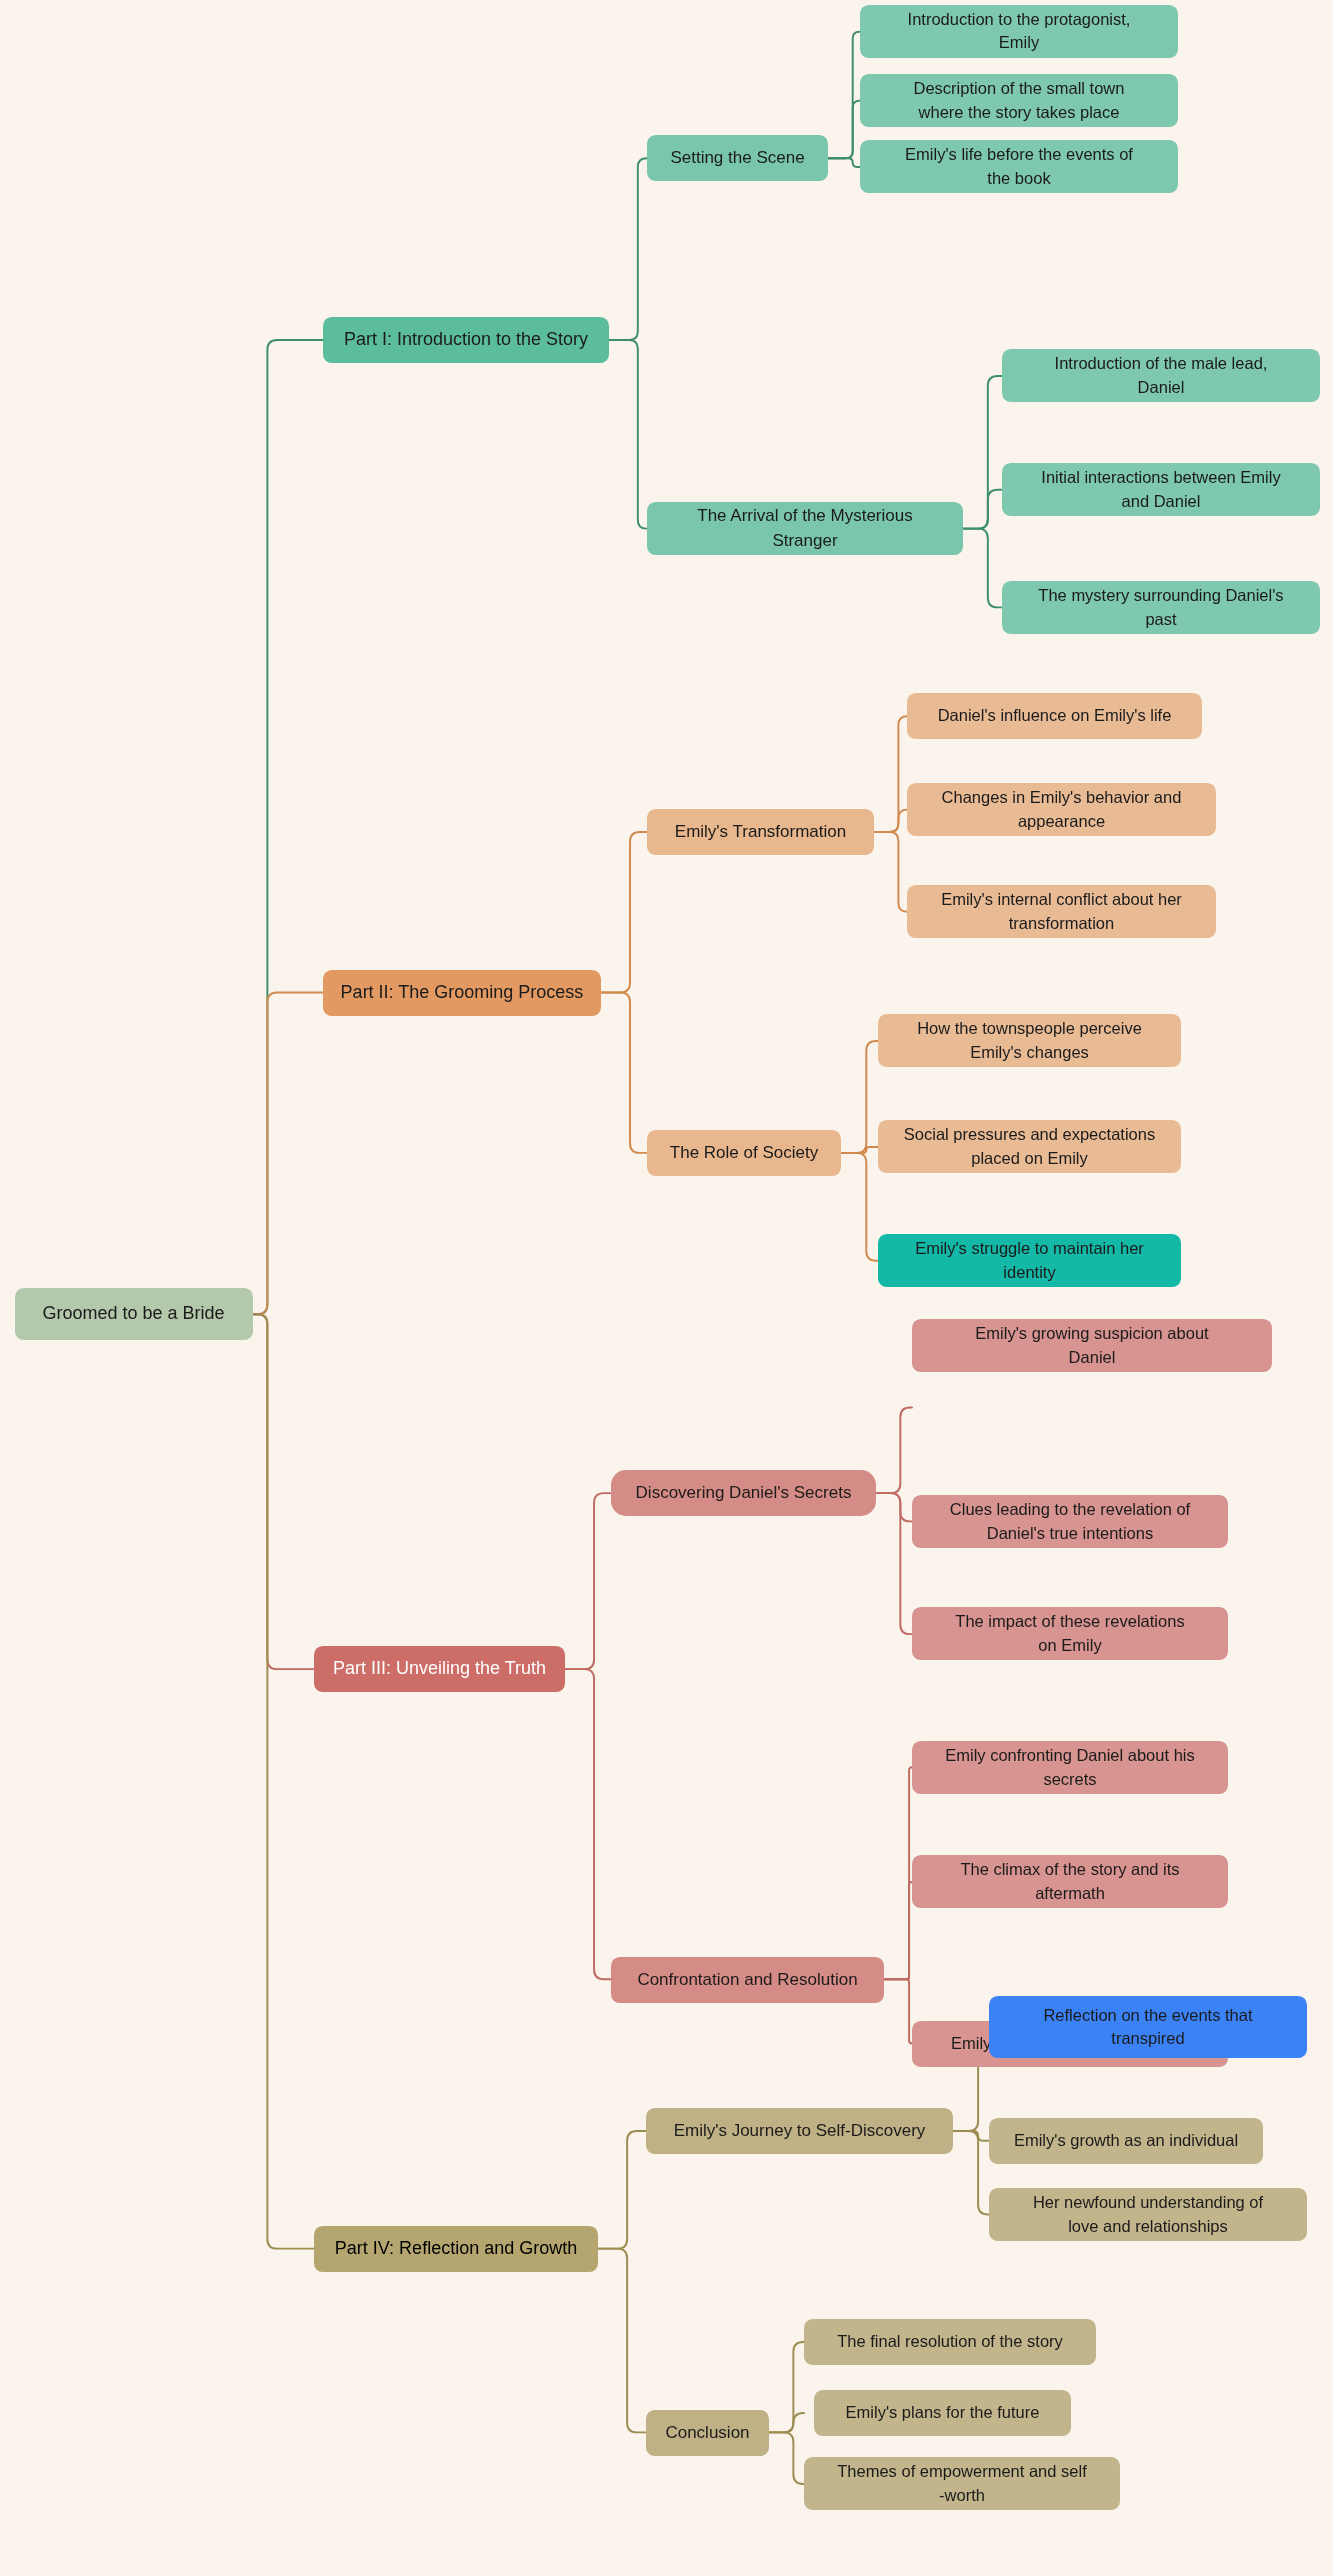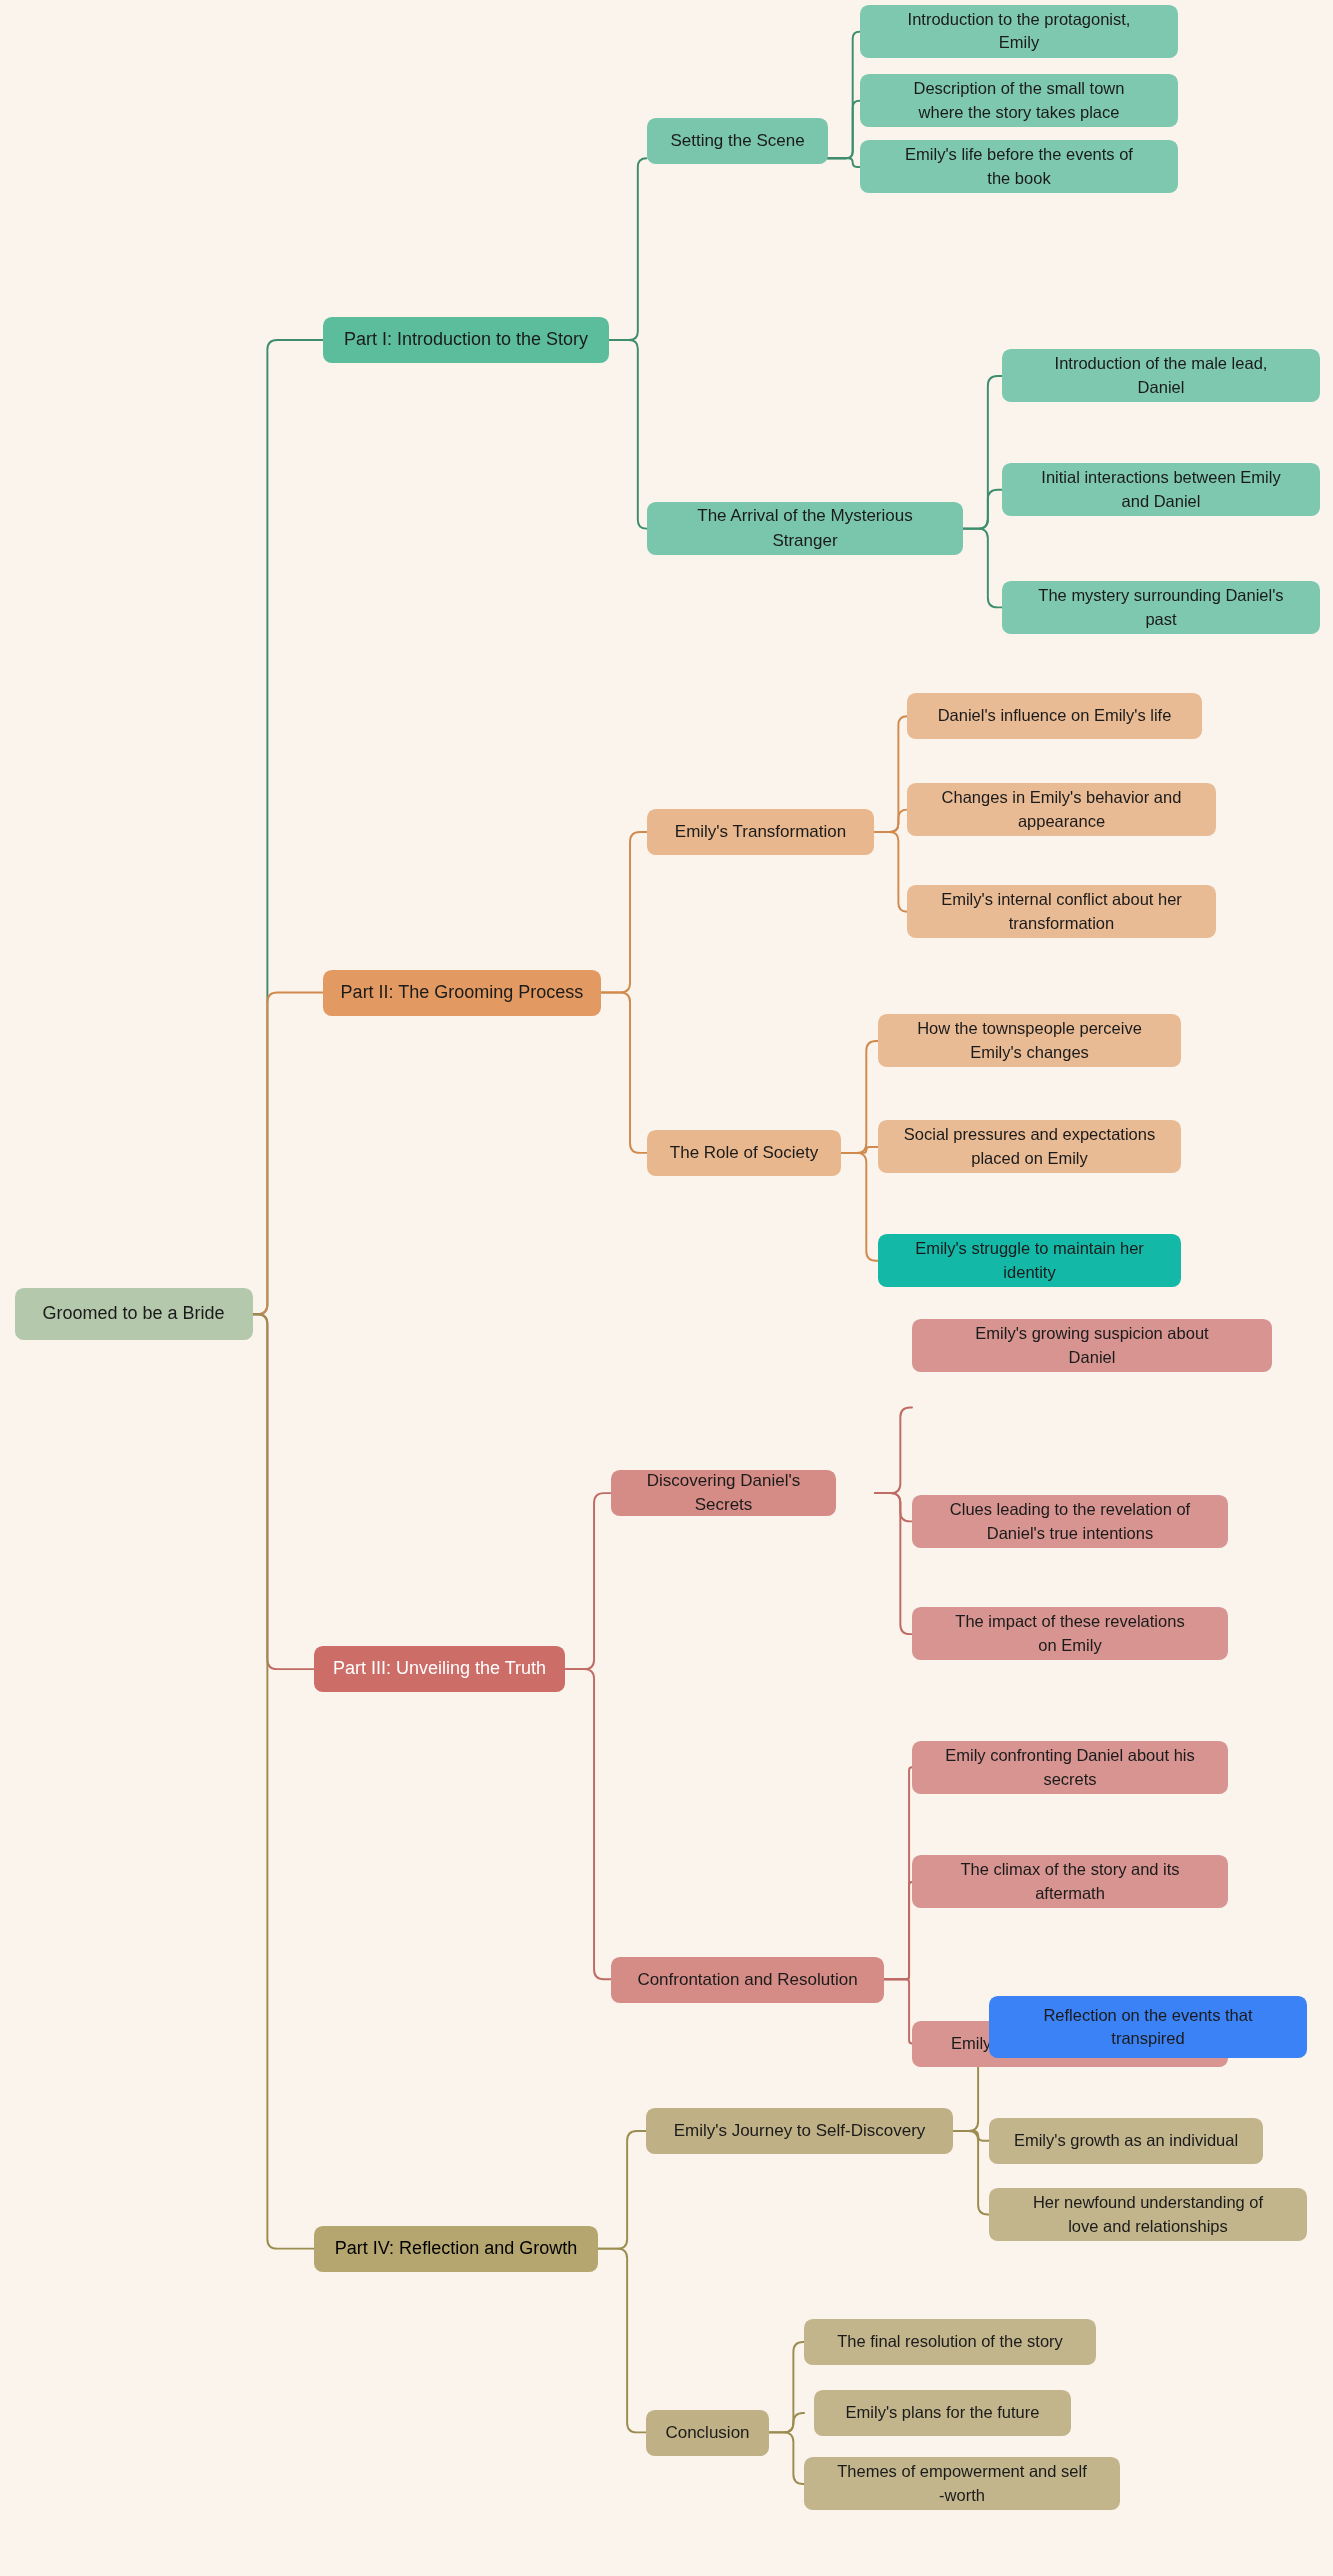--- a/index.html
+++ b/index.html
@@ -91,21 +91,21 @@
       <path d="M 790 2501.5 L 806 2501.5 Q 816 2501.5 816 2491.5 L 816 2491.5 Q 816 2481.5 826 2481.5 L 827 2481.5" stroke="#9b8c4f" stroke-width="2" fill="none" stroke-linecap="round" stroke-linejoin="round"></path>
       <path d="M 790 2501.5 L 806 2501.5 Q 816 2501.5 816 2511.5 L 816 2544.5 Q 816 2554.5 826 2554.5 L 827 2554.5" stroke="#9b8c4f" stroke-width="2" fill="none" stroke-linecap="round" stroke-linejoin="round"></path>
     </svg>
   <div id="nodes">
       <div class="node lvl-root" style="left: 14.6px; top: 1288px; width: 238px; height: 52px; background: rgb(180, 200, 171); color: rgb(27, 27, 27);">
         <span class="node-text">Groomed to be a Bride</span>
       </div>
       <div class="node lvl-1" style="left: 323px; top: 317px; width: 286px; height: 46px; background: rgb(92, 189, 157); color: rgb(27, 27, 27);">
         <span class="node-text">Part I: Introduction to the Story</span>
       </div>
-      <div class="node lvl-2" style="left: 647px; top: 118px; width: 181px; height: 46px; background: rgb(121, 198, 172);">
+      <div class="node lvl-2" style="left: 647px; top: 135px; width: 181px; height: 46px; background: rgb(121, 198, 172);">
         <span class="node-text">Setting the Scene</span>
       </div>
       <div class="node lvl-3" style="left: 860px; top: 4.9px; width: 318px; height: 53px; background: rgb(126, 200, 175);">
         <span class="node-text">Introduction to the protagonist,
 Emily</span>
       </div>
       <div class="node lvl-3" style="left: 860px; top: 74px; width: 318px; height: 53px; background: rgb(126, 200, 175);">
         <span class="node-text">Description of the small town
 where the story takes place</span>
       </div>
@@ -157,21 +157,21 @@
         <span class="node-text">Social pressures and expectations
 placed on Emily</span>
       </div>
       <div class="node lvl-3" style="left: 878px; top: 1234px; width: 303px; height: 53px; background: #14b8a6; align-items: center;">
         <span class="node-text">Emily's struggle to maintain her
 identity</span>
       </div>
       <div class="node lvl-1" style="left: 314px; top: 1646px; width: 251px; height: 46px; background: rgb(204, 109, 104); color: rgb(255, 255, 255);">
         <span class="node-text">Part III: Unveiling the Truth</span>
       </div>
-      <div class="node lvl-2" style="left: 611px; top: 1470px; width: 225px; height: 46px; background: rgb(214, 140, 134);">
+      <div class="node lvl-2" style="left: 611px; top: 1470px; width: 265px; height: 46px; background: rgb(214, 140, 134); border-radius: 15px;">
         <span class="node-text">Discovering Daniel's Secrets</span>
       </div>
       <div class="node lvl-3" style="left: 912px; top: 1319px; width: 360px; height: 53px; background: rgb(215, 148, 144);">
         <span class="node-text">Emily's growing suspicion about
 Daniel</span>
       </div>
       <div class="node lvl-3" style="left: 912px; top: 1495px; width: 316px; height: 53px; background: rgb(215, 148, 144);">
         <span class="node-text">Clues leading to the revelation of
 Daniel's true intentions</span>
       </div>

